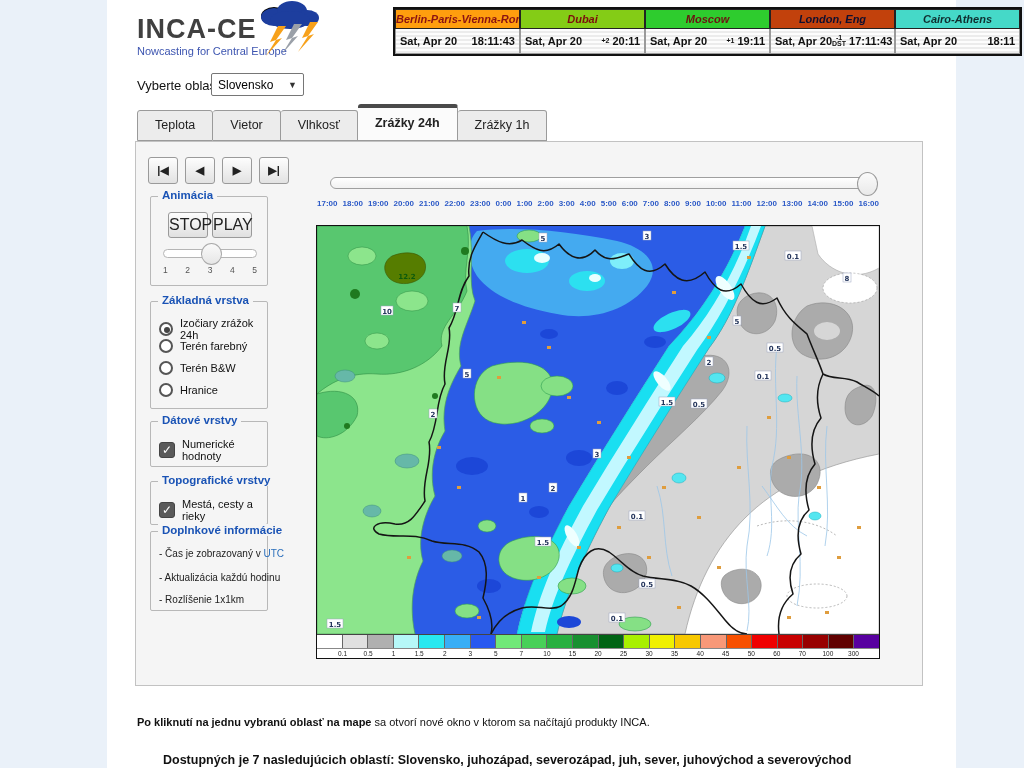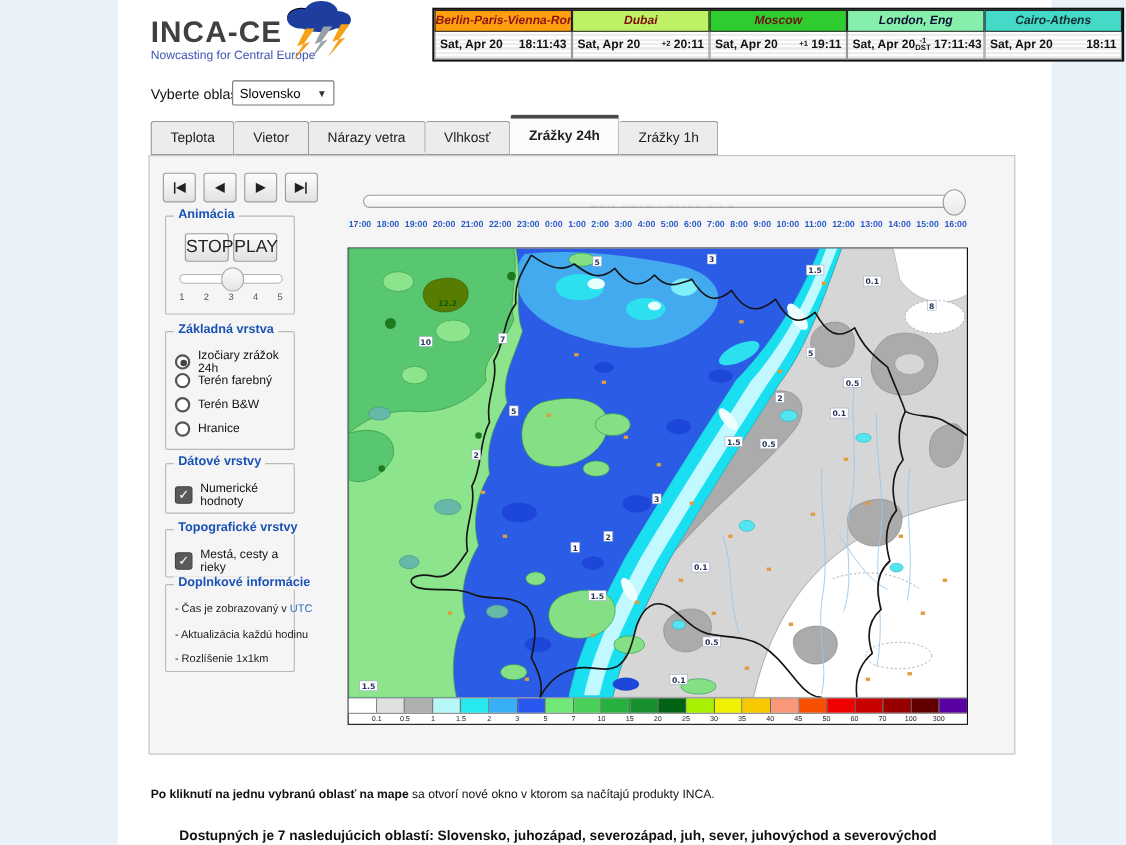--- a/index.html
+++ b/index.html
@@ -107,41 +107,41 @@
 
   <div class="clocks" id="clocks">
       <div class="clock">
         <div class="clock-head" style="background: rgb(255, 158, 14); color: rgb(139, 19, 19);">Berlin-Paris-Vienna-Roma</div>
         <div class="clock-body">
           <span class="clock-date">Sat, Apr 20</span>
           <span class="clock-time">18:11:43</span>
         </div>
       </div>
       <div class="clock">
-        <div class="clock-head" style="background: #bef264; color: rgb(124, 13, 13);">Dubai</div>
+        <div class="clock-head" style="background: #84cc16; color: rgb(124, 13, 13);">Dubai</div>
         <div class="clock-body">
           <span class="clock-date">Sat, Apr 20</span>
           <span class="clock-off">
             <span>+2</span>
           </span>
           <span class="clock-time">20:11</span>
         </div>
       </div>
       <div class="clock">
         <div class="clock-head" style="background: rgb(46, 204, 46); color: rgb(109, 18, 18);">Moscow</div>
         <div class="clock-body">
           <span class="clock-date">Sat, Apr 20</span>
           <span class="clock-off">
             <span>+1</span>
           </span>
           <span class="clock-time">19:11</span>
         </div>
       </div>
       <div class="clock">
-        <div class="clock-head" style="background: #86efac; color: rgb(16, 16, 48);">London, Eng</div>
+        <div class="clock-head" style="background: #c2410c; color: rgb(16, 16, 48);">London, Eng</div>
         <div class="clock-body">
           <span class="clock-date">Sat, Apr 20</span>
           <span class="clock-off">
             <span>-1</span>
             <span>DST</span>
           </span>
           <span class="clock-time">17:11:43</span>
         </div>
       </div>
       <div class="clock">
@@ -155,21 +155,20 @@
 
   <span class="region-label">Vyberte oblasť:</span>
   <div class="region-select">
     <span>Slovensko</span>
     <span class="arr">▼</span>
   </div>
 
   <div class="tabs" id="tabs">
       <div class="tab">Teplota</div>
       <div class="tab">Vietor</div>
-      <div class="tab">Nárazy vetra</div>
       <div class="tab">Vlhkosť</div>
       <div class="tab active">Zrážky 24h</div>
       <div class="tab">Zrážky 1h</div>
     </div>
 
   <div class="panel"></div>
 
   <div class="navbtns" id="navbtns">
       <button class="navbtn">|◀</button>
       <button class="navbtn">◀</button>

